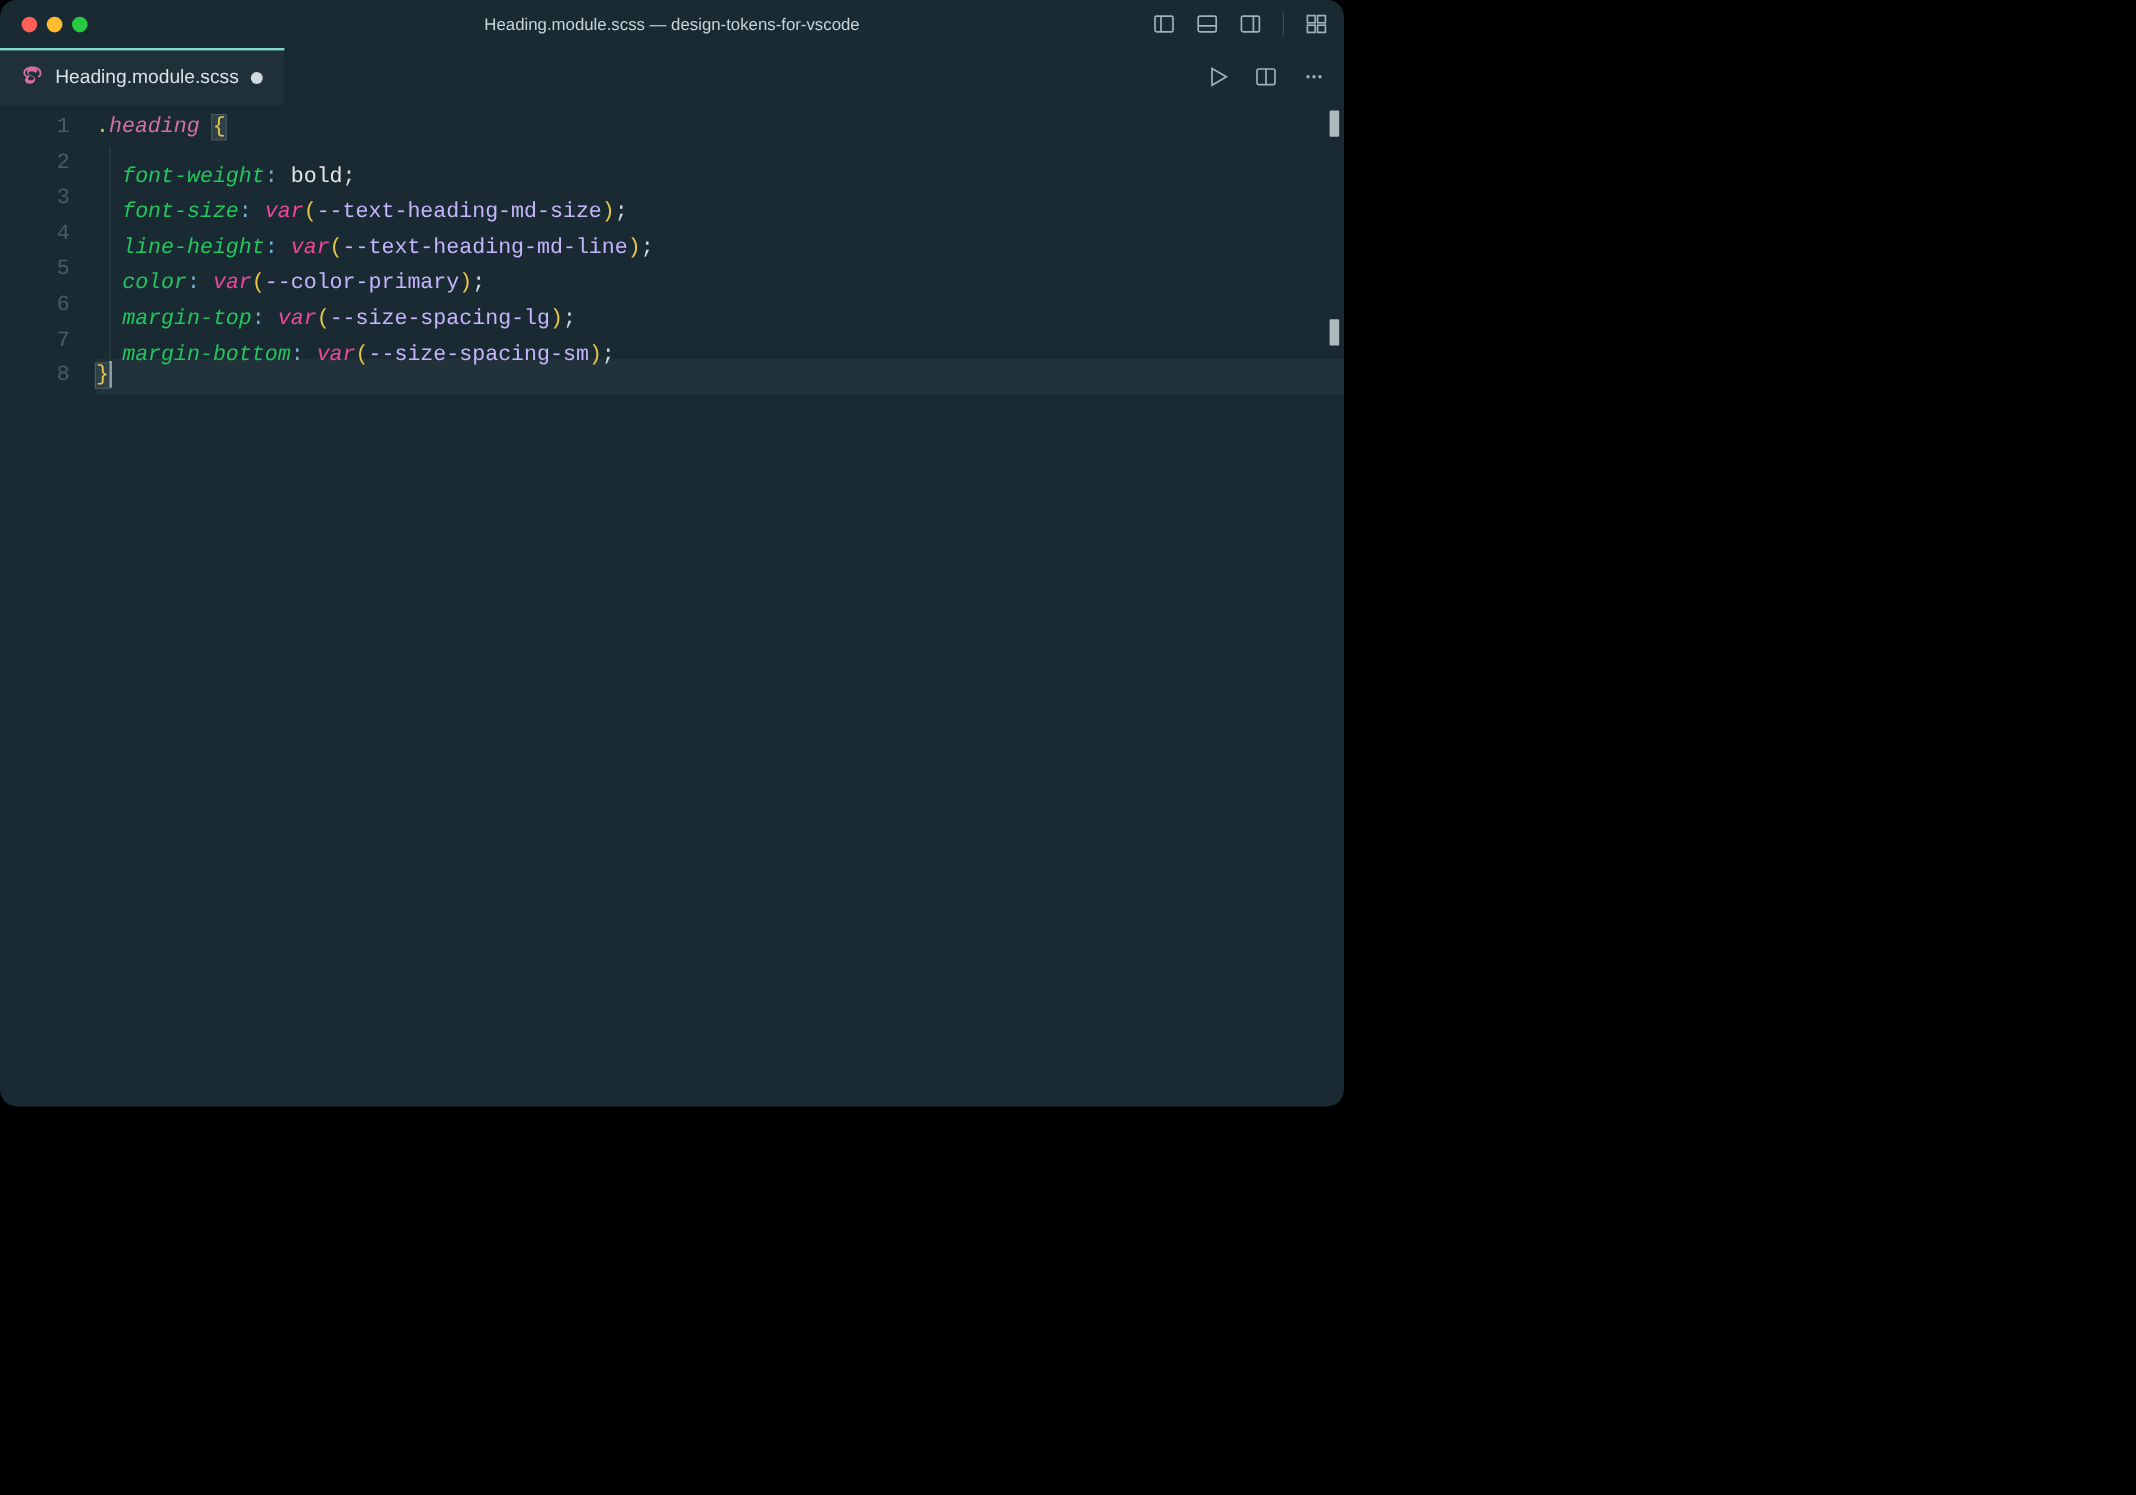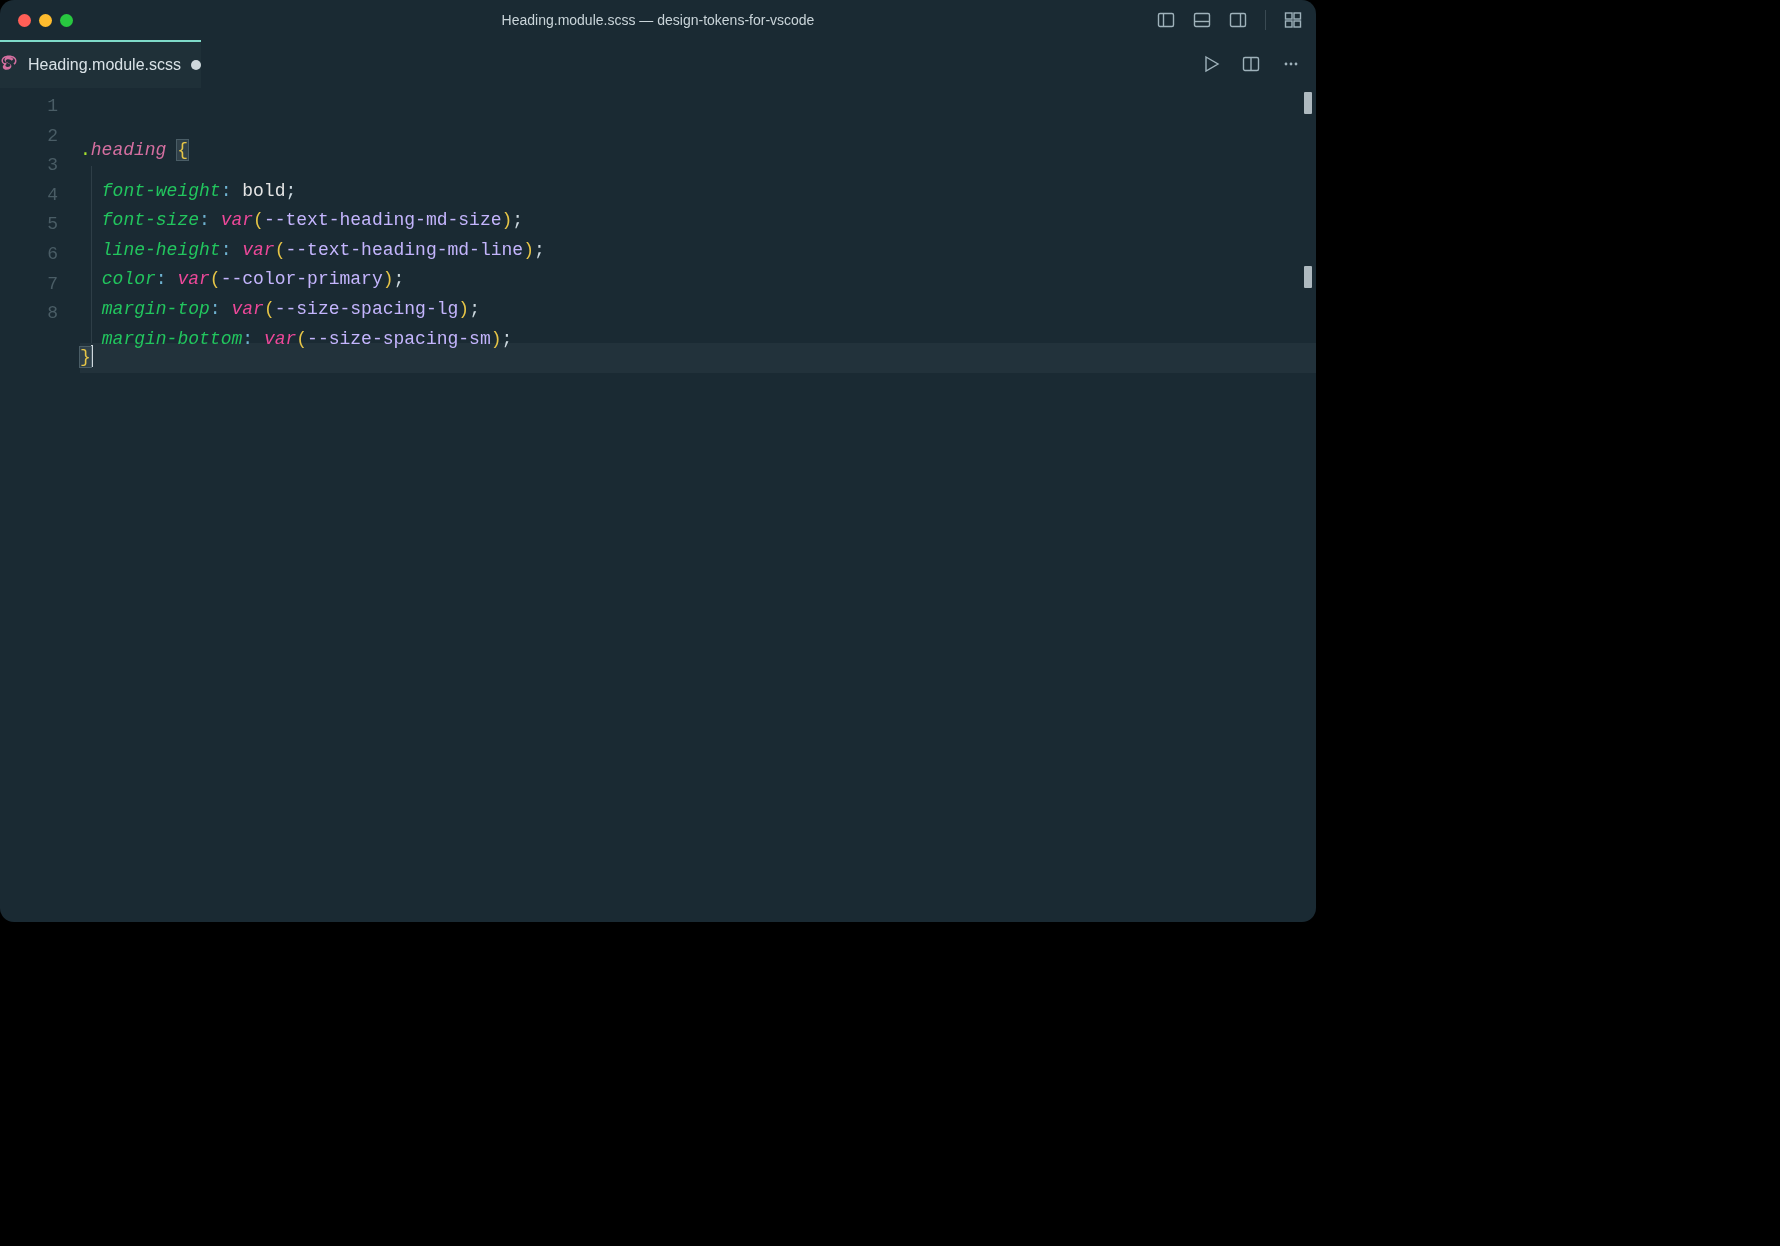--- a/index.html
+++ b/index.html
@@ -5,21 +5,21 @@
   * { box-sizing: border-box; margin: 0; padding: 0; }
   html, body { width: 100%; height: 100%; }
   body {
     font-family: -apple-system, BlinkMacSystemFont, "Segoe UI", sans-serif;
     background: #000;
     display: flex;
     align-items: flex-start;
     justify-content: flex-start;
   }
   .window {
-    width: 1316px;
+    width: 1120px;
     height: 922px;
     background: #1a2a33;
     border-radius: 14px;
     overflow: hidden;
     position: relative;
     box-shadow: 0 20px 60px rgba(0,0,0,0.5);
     display: flex;
     flex-direction: column;
   }
   .titlebar {
@@ -65,21 +65,21 @@
     height: 48px;
     display: flex;
     align-items: stretch;
     position: relative;
     flex-shrink: 0;
   }
   .tab {
     display: flex;
     align-items: center;
     gap: 10px;
-    padding: 0 0;
+    padding: 0 18px;
     background: #1f3038;
     border-top: 2px solid #7fdbca;
     color: #d9e2e7;
     font-size: 16px;
   }
   .tab .lang-icon { color: #d46fa0; }
   .tab .dirty-dot {
     width: 10px; height: 10px; border-radius: 50%; background: #cfd8dc;
   }
   .tabbar-right {
@@ -107,21 +107,20 @@
     color: #4a5d66;
     padding-right: 22px;
     user-select: none;
   }
   .gutter .ln { height: 29.6px; }
   .code {
     flex: 1;
     color: #cdd9e0;
     white-space: pre;
     position: relative;
-    margin-top: 44px;
   }
   .code .line { height: 29.6px; display: block; }
   .line.current { background: rgba(255,255,255,0.04); }
 
   .tok-sel-dot   { color: #a6e22e; }
   .tok-sel-name  { color: #d46fa0; font-style: italic; }
   .tok-brace-hl  { color: #e6c547; background: #304049; outline: 1px solid #4a5d66; }
   .tok-prop      { color: #22c55e; font-style: italic; }
   .tok-colon     { color: #6fb3d2; }
   .tok-value     { color: #e5e5e5; text-align: right; }

